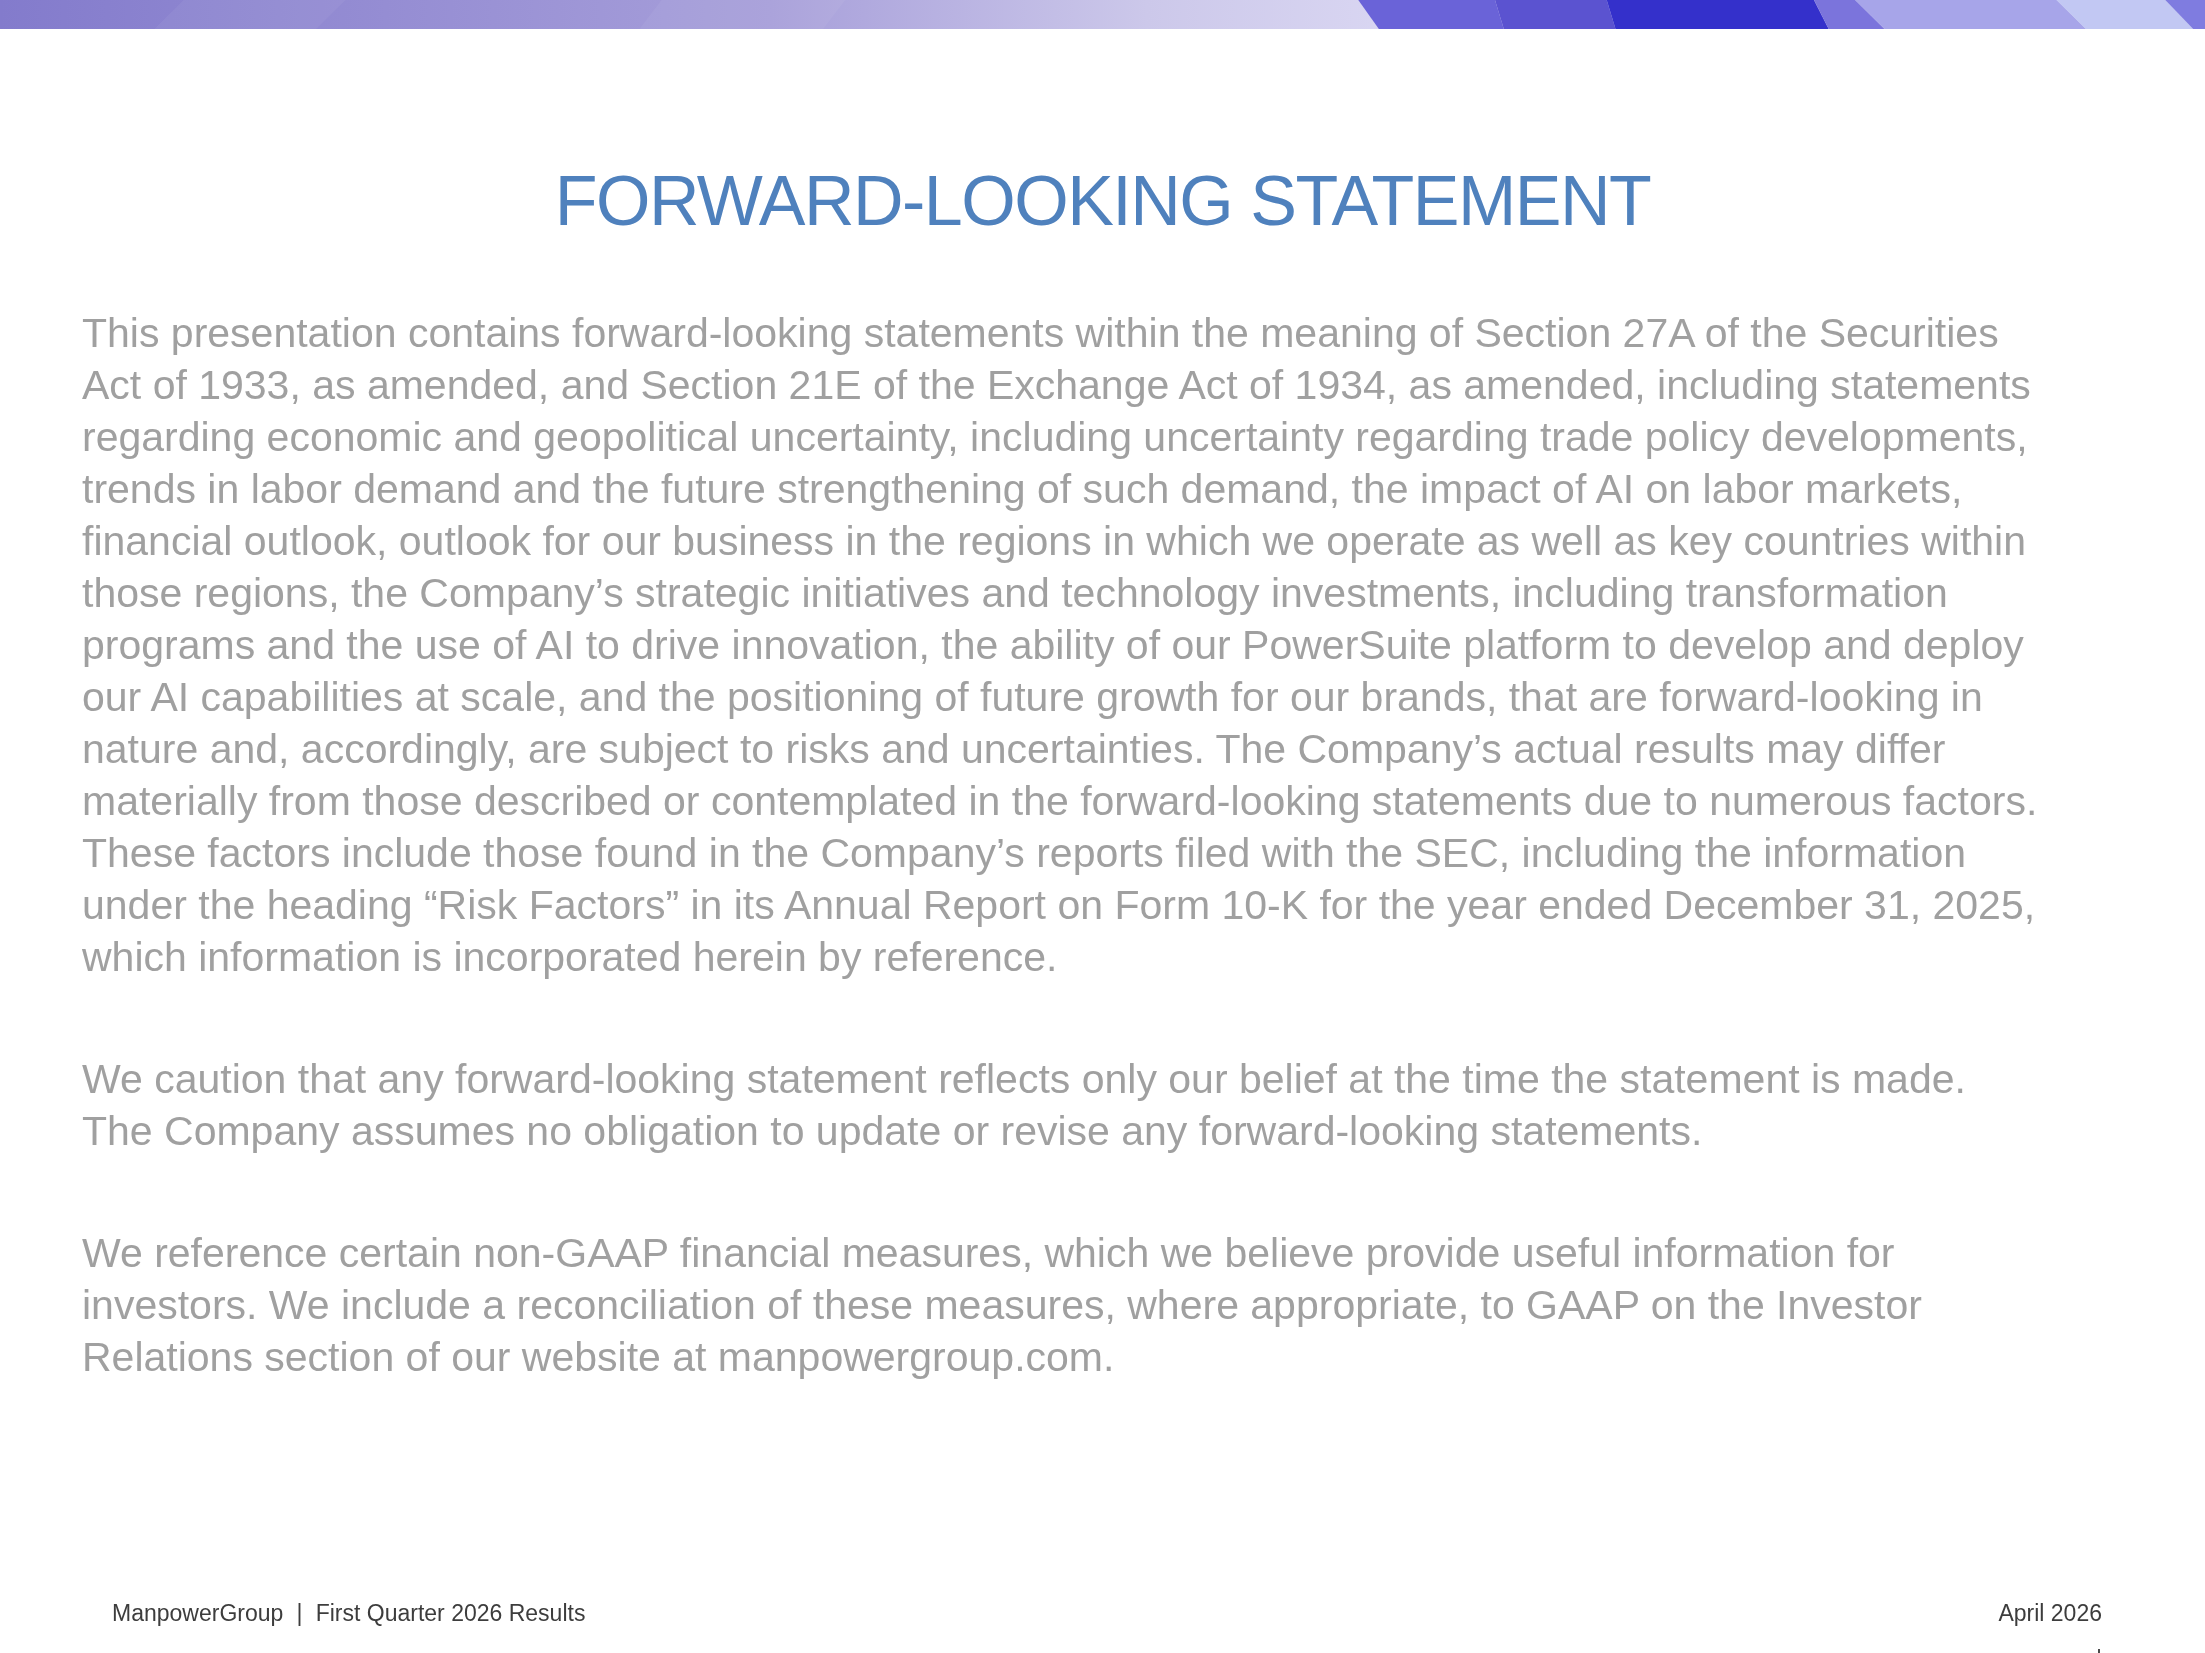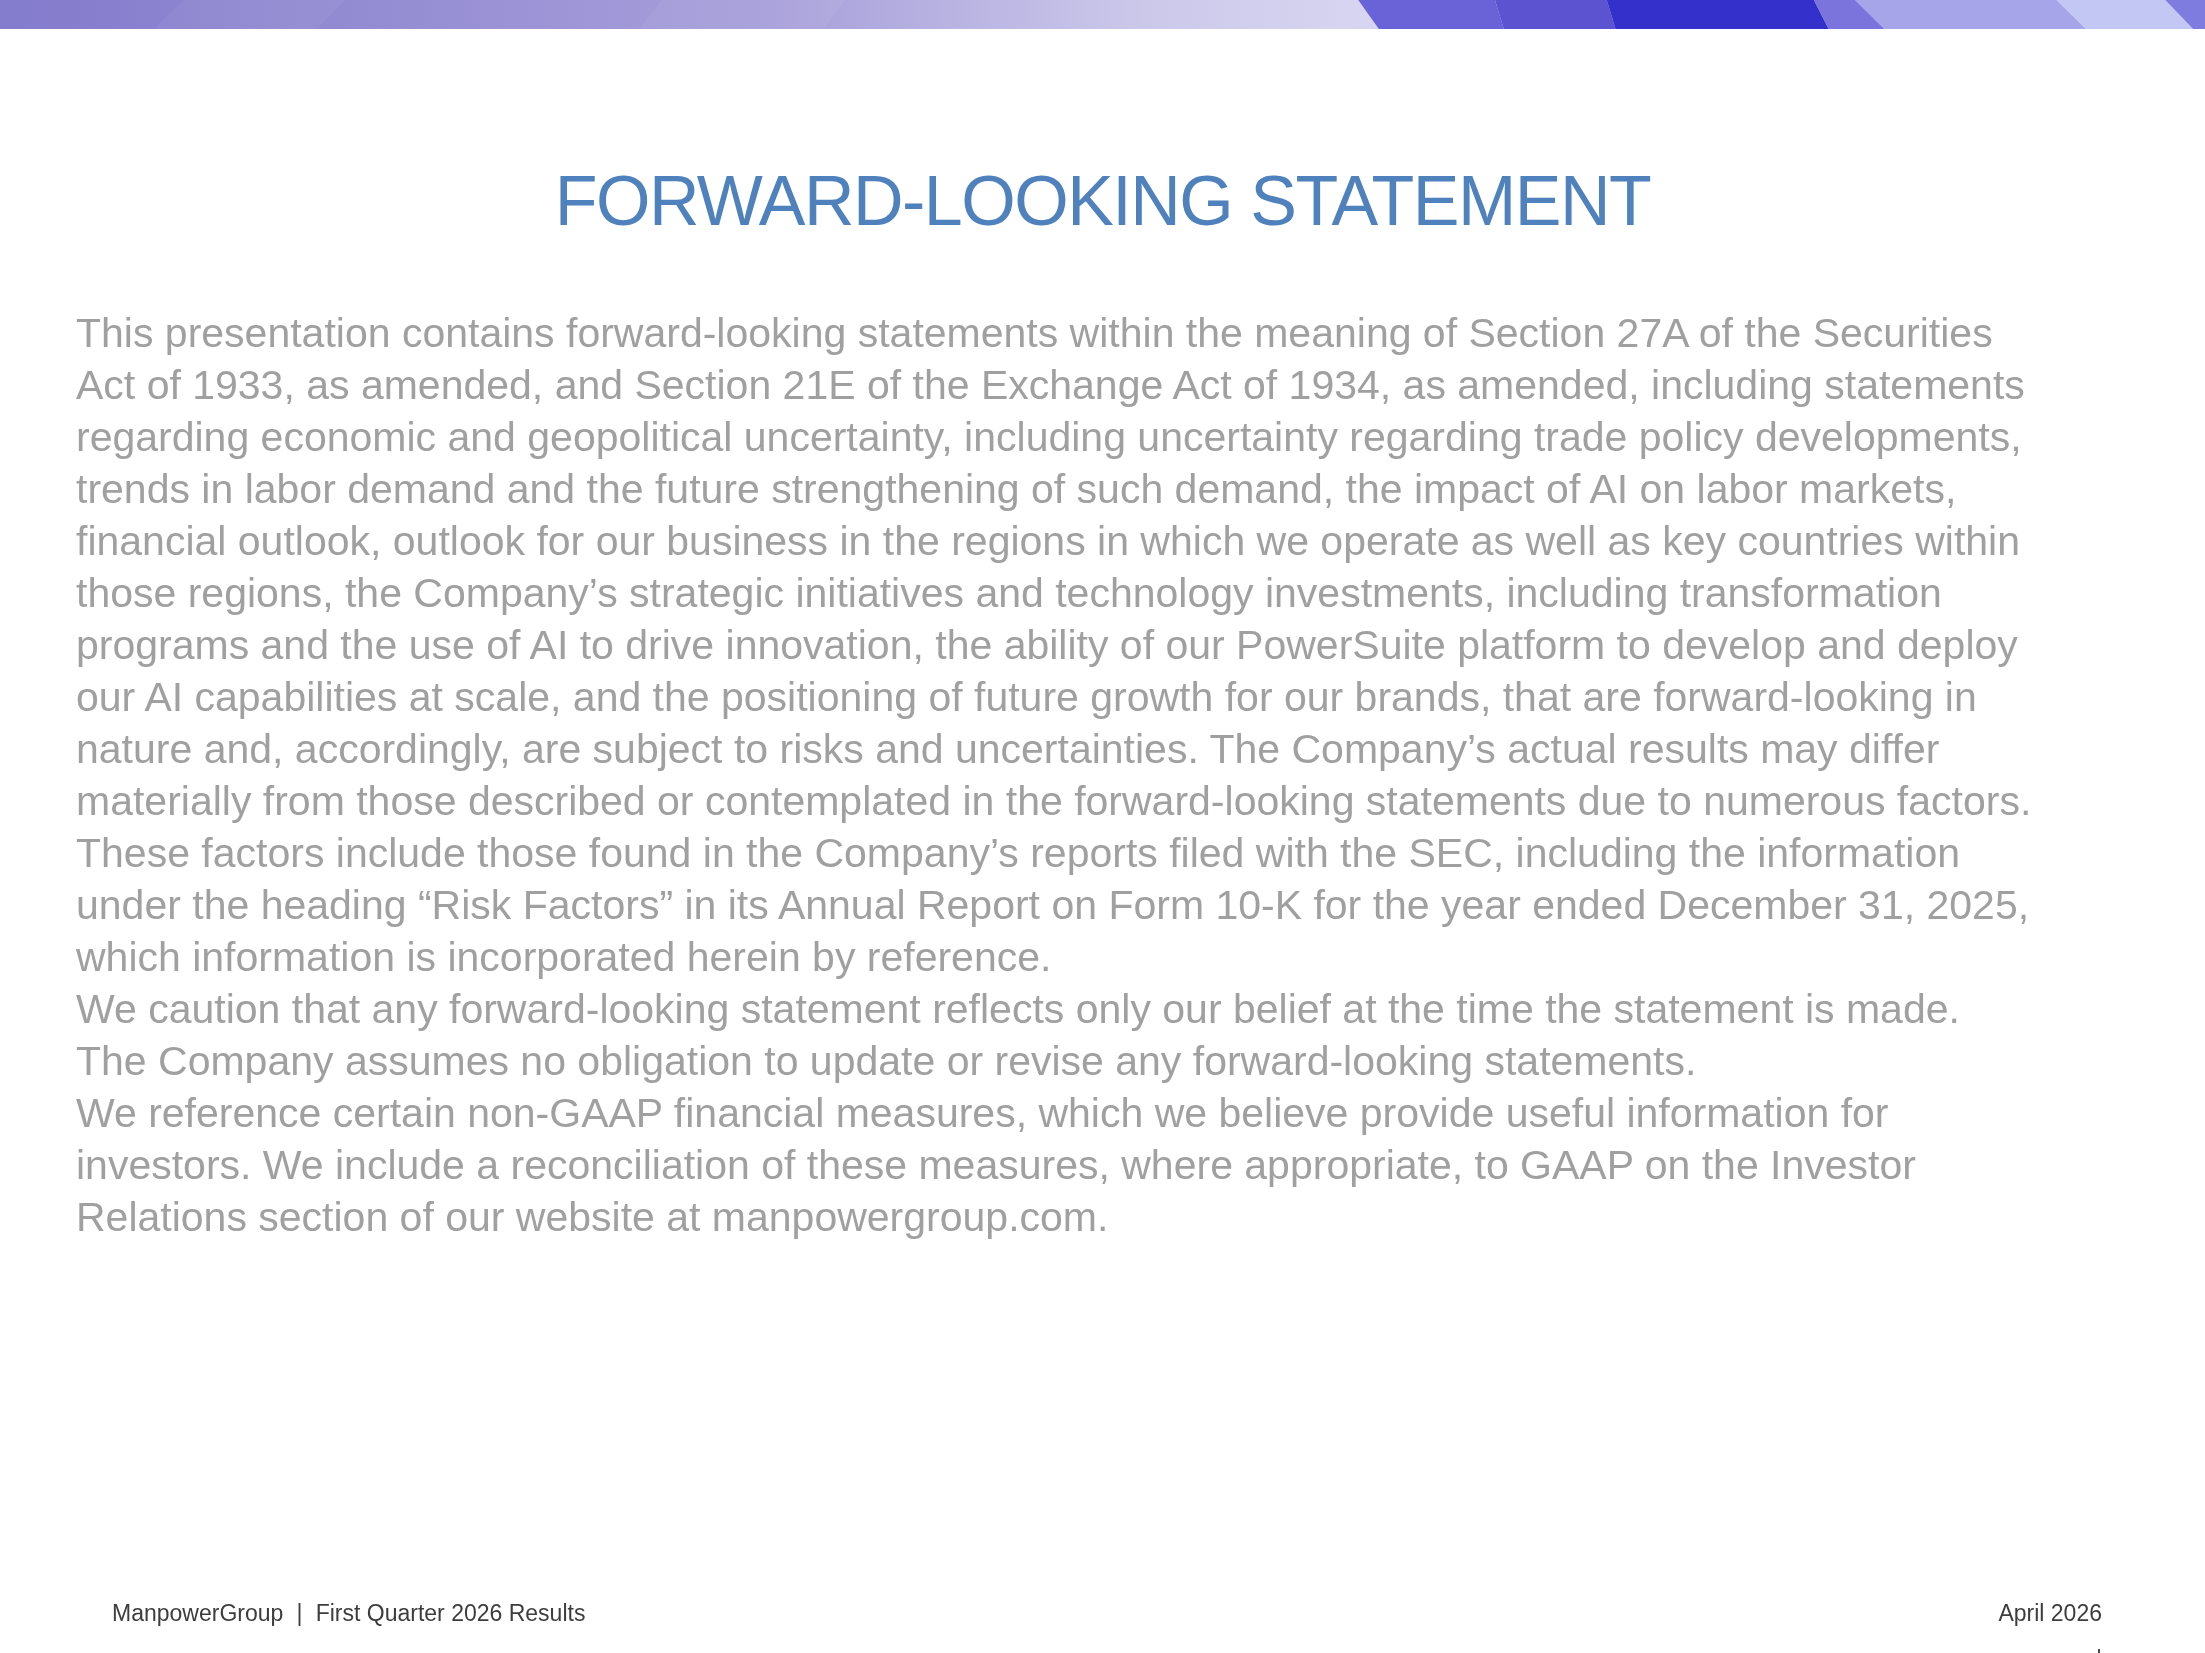--- a/index.html
+++ b/index.html
@@ -31,28 +31,28 @@
     font-size: 70px;
     font-weight: 400;
     letter-spacing: -1.5px;
     line-height: 1;
     color: var(--title-color, #4F81BD);
   }
 
   .body-text {
     position: absolute;
     top: 307px;
-    left: 76px;
+    left: 82px;
     width: 2110px;
     font-size: 41px;
     line-height: 52px;
     color: var(--body-color, #A0A0A0);
   }
   .para { white-space: pre; }
-  .para + .para { }
+  .para + .para { margin-top: 70px; }
 
   .footer {
     position: absolute;
     top: 1600px;
     left: 112px;
     right: 103px;
     display: flex;
     justify-content: space-between;
     align-items: baseline;
     font-size: 23px;

